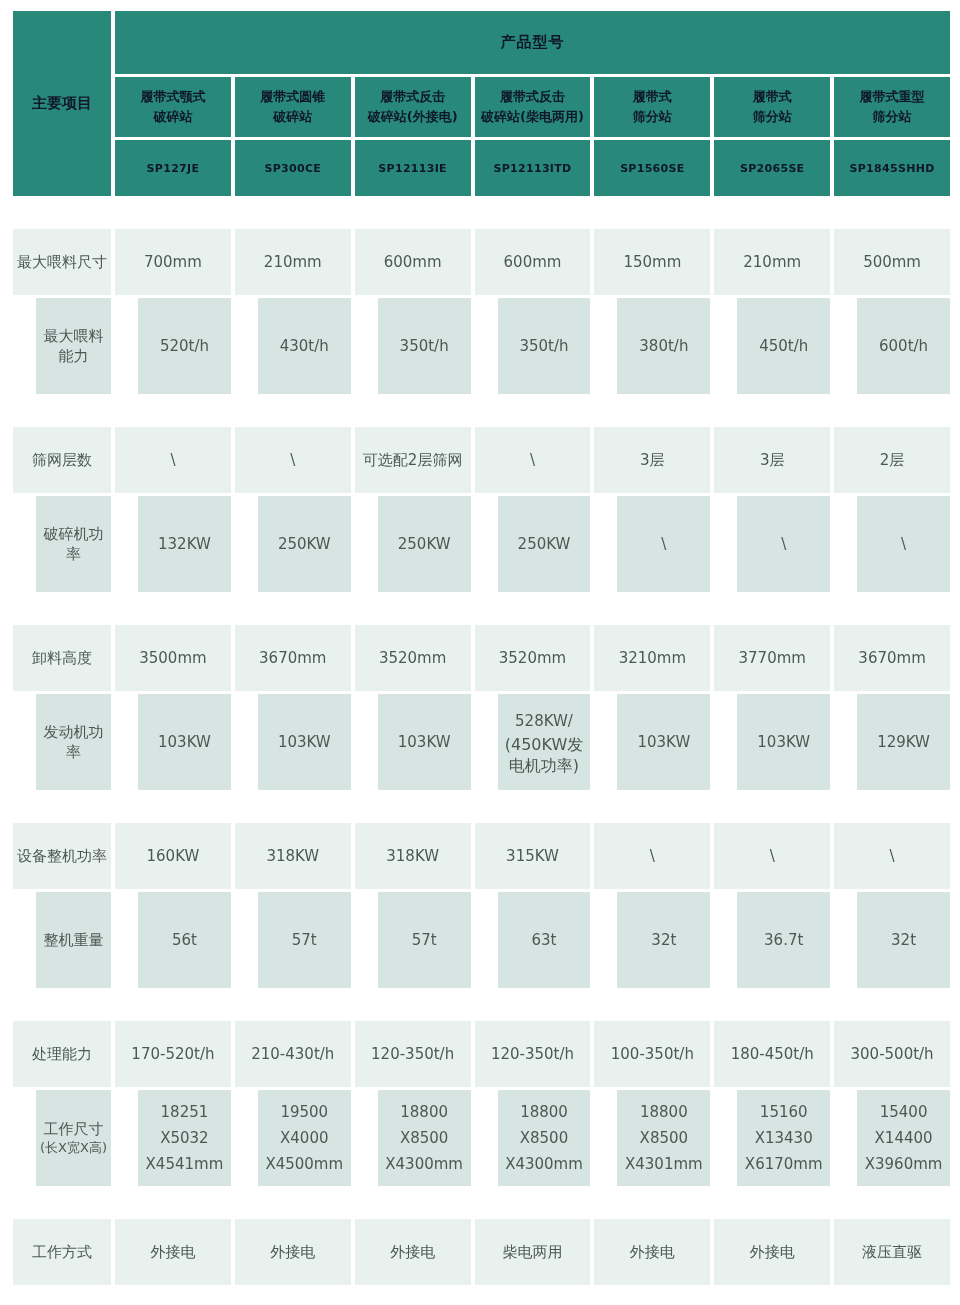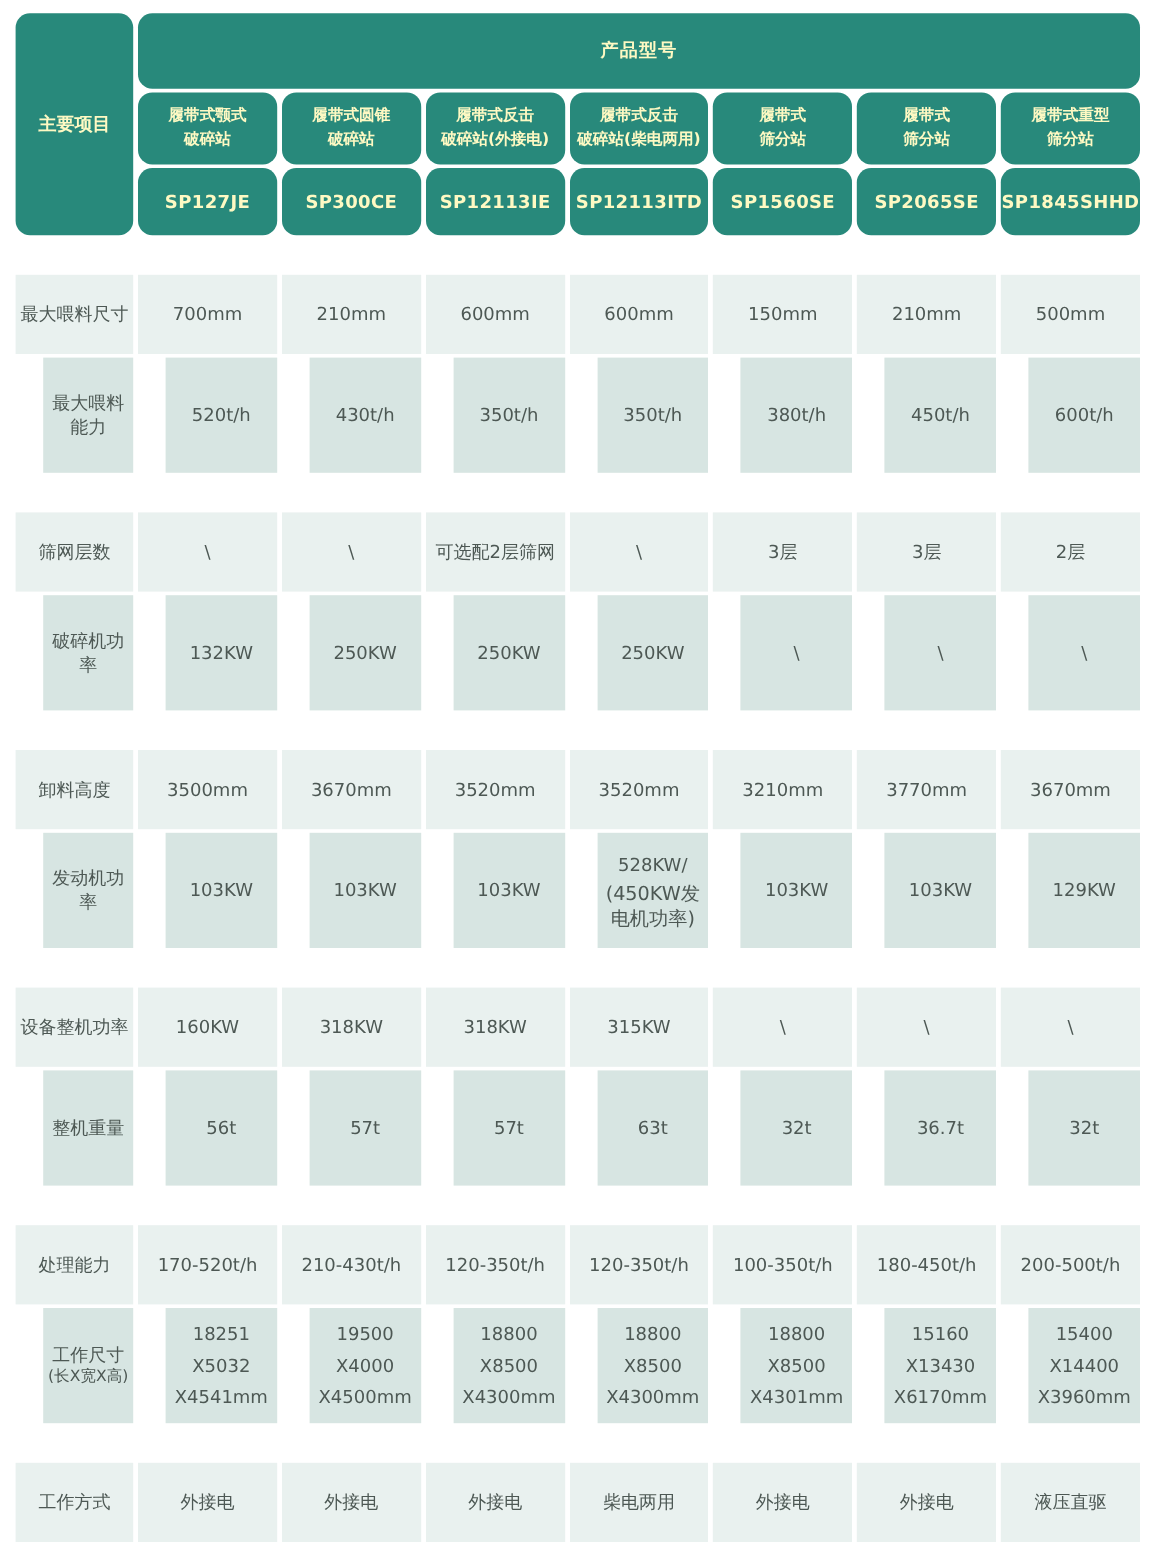--- a/index.html
+++ b/index.html
@@ -13,30 +13,30 @@
     font-family:"DejaVu Sans","Liberation Sans",sans-serif;}
   .spec-table{
     position:absolute;left:13px;top:11px;width:937px;
     display:grid;
     grid-template-columns:98px repeat(7,1fr);
     grid-template-rows:63px 60px 56px repeat(11,96px);
     column-gap:4px;row-gap:3px;
   }
   
   .h{
-    background:var(--teal);color:#fef9c3;font-weight:bold;
-    border-radius:12px;
+    background:var(--teal);color:#0f172a;font-weight:bold;
+    border-radius:0;
     display:flex;flex-direction:column;align-items:center;justify-content:center;
     text-align:center;
   }
   .corner{grid-column:1;grid-row:1/4;font-size:15px;}
   .banner{grid-column:2/9;grid-row:1;font-size:15px;letter-spacing:1px;}
   .type{font-size:13px;line-height:1.55;padding:0 1px;}
   .type span{display:block;}
-  .model{font-size:15px;letter-spacing:.3px;}
+  .model{font-size:11px;letter-spacing:.3px;}
   
   .c{
     display:flex;flex-direction:column;align-items:center;justify-content:center;
     text-align:center;color:var(--text);font-size:15px;line-height:1.75;
     white-space:pre-line;padding:2px;
   }
   .lt{background:var(--row-light);margin-top:30px;}
   .dk{background:var(--row-dark);margin-left:23px;}
   .sub{font-size:16px;line-height:1.3;margin-top:1px;}
   .labsub{font-size:13px;line-height:1.3;}
@@ -159,21 +159,21 @@
   <div class="c dk">36.7t</div>
   <div class="c dk">32t</div>
 
   <div class="c lab lt">处理能力</div>
   <div class="c lt">170-520t/h</div>
   <div class="c lt">210-430t/h</div>
   <div class="c lt">120-350t/h</div>
   <div class="c lt">120-350t/h</div>
   <div class="c lt">100-350t/h</div>
   <div class="c lt">180-450t/h</div>
-  <div class="c lt">200-500t/h</div>
+  <div class="c lt">300-500t/h</div>
 
   <div class="c lab dk"><div>工作尺寸</div><div class="labsub">(长X宽X高)</div></div>
   <div class="c dk">18251
 X5032
 X4541mm</div>
   <div class="c dk">19500
 X4000
 X4500mm</div>
   <div class="c dk">18800
 X8500

